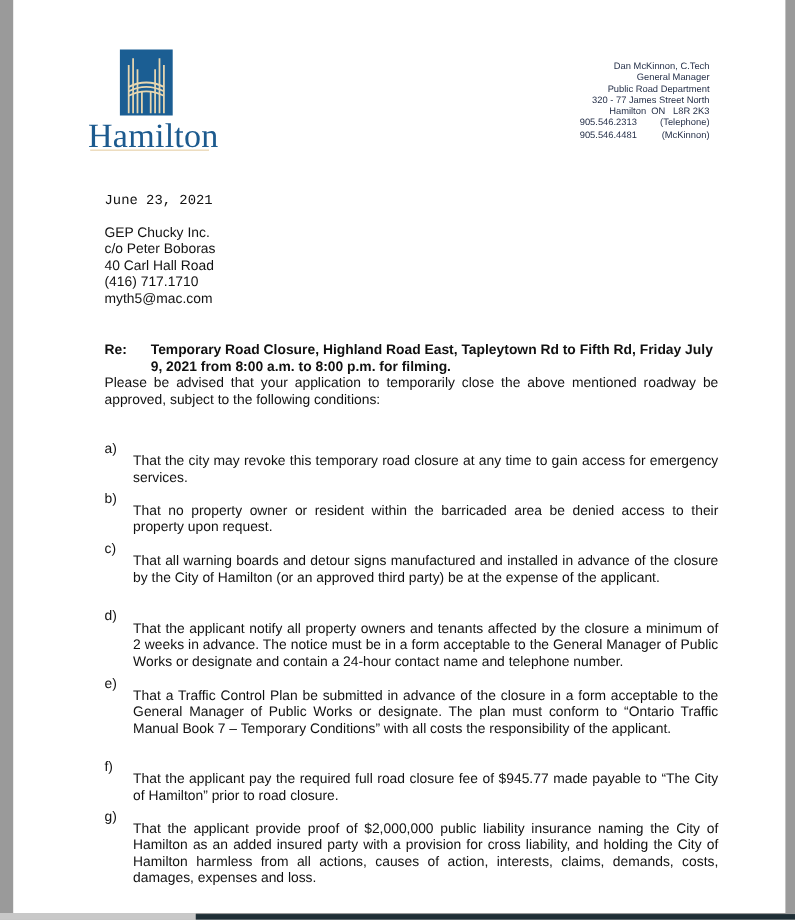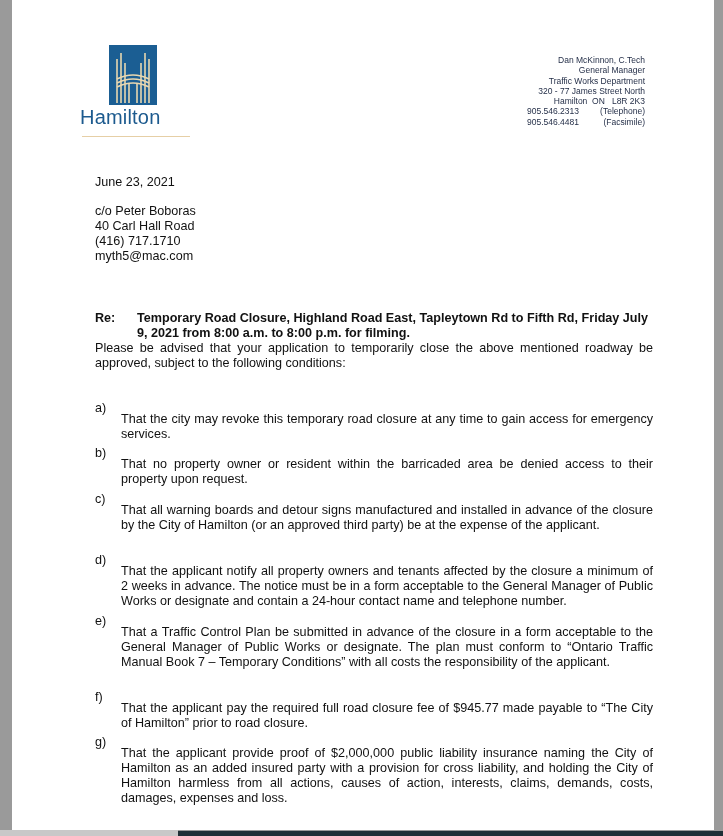--- a/index.html
+++ b/index.html
@@ -17,40 +17,40 @@
   }
   .bottom-strip-right {
     position: absolute; left: 178px; top: 831px; width: 545px; height: 5px; background: #1f2f36;
   }
   .logo { position: absolute; left: 80px; top: 44px; width: 112px; }
   .logo-square {
     position: absolute; left: 29px; top: 1px; width: 48px; height: 60px;
     background: #1b5e93;
   }
   .logo-word {
-    position: absolute; left: 0; top: 62px; width: 112px; 
-    font-family: Liberation Sans, sans-serif; font-size: 20px; color: #1c5a8e;
+    position: absolute; left: 0; top: 62px; width: 112px; text-align: center;
+    font-family: Liberation Serif, serif; font-size: 31px; color: #1c5a8e;
     letter-spacing: 0.2px;
   }
   .logo-rule {
     position: absolute; left: 2px; top: 92px; width: 108px; height: 1px;
     background: #e6cfa6;
   }
   .sender {
     position: absolute; right: 78px; top: 55px; text-align: right;
     font-size: 8.5px; line-height: 10.3px; color: #1f2a44;
   }
   .sender .phone-row { display: flex; justify-content: flex-end; }
   .sender .phone-num { width: 62px; text-align: left; }
   .sender .phone-label { width: 56px; text-align: right; }
   .body-text {
     position: absolute; left: 95px; width: 558px;
     font-size: 12.6px; line-height: 15px; color: #111;
   }
-  .date { top: 175px; }
+  .date { top: 175px; font-family: Liberation Mono, monospace; }
   .address { top: 204px; }
   .re { top: 311px; font-weight: bold; display: flex; }
   .re-label { width: 42px; flex: none; }
   .intro { top: 341px; text-align: justify; }
   .cond { display: flex; text-align: justify; }
   .cond-letter { width: 26px; flex: none; }
   .cond-text { flex: 1; margin-top: 11px; }
 </style>
 </head>
 <body>
@@ -77,36 +77,37 @@
       </g>
     </svg>
   </div>
   <div class="logo-word">Hamilton</div>
   <div class="logo-rule"></div>
 </div>
 
 <div class="sender">
   <div>Dan McKinnon, C.Tech</div>
   <div>General Manager</div>
-  <div>Traffic Works Department</div>
+  <div>Public Road Department</div>
   <div>320 - 77 James Street North</div>
   <div style="white-space:pre;">Hamilton  ON   L8R 2K3</div>
   <div class="phone-row">
     <span class="phone-num">905.546.2313</span>
     <span class="phone-label">(Telephone)</span>
   </div>
   <div class="phone-row">
     <span class="phone-num">905.546.4481</span>
-    <span class="phone-label">(Facsimile)</span>
+    <span class="phone-label">(McKinnon)</span>
   </div>
 </div>
 
 <div class="body-text date">June 23, 2021</div>
 
 <div class="body-text address">
+  <div>GEP Chucky Inc.</div>
   <div>c/o Peter Boboras</div>
   <div>40 Carl Hall Road</div>
   <div>(416) 717.1710</div>
   <div>myth5@mac.com</div>
 </div>
 
 <div class="body-text re">
   <span class="re-label">Re:</span>
   <span>Temporary Road Closure, Highland Road East, Tapleytown Rd to Fifth Rd,  Friday July 9, 2021 from 8:00 a.m. to 8:00 p.m. for filming.</span>
 </div>

